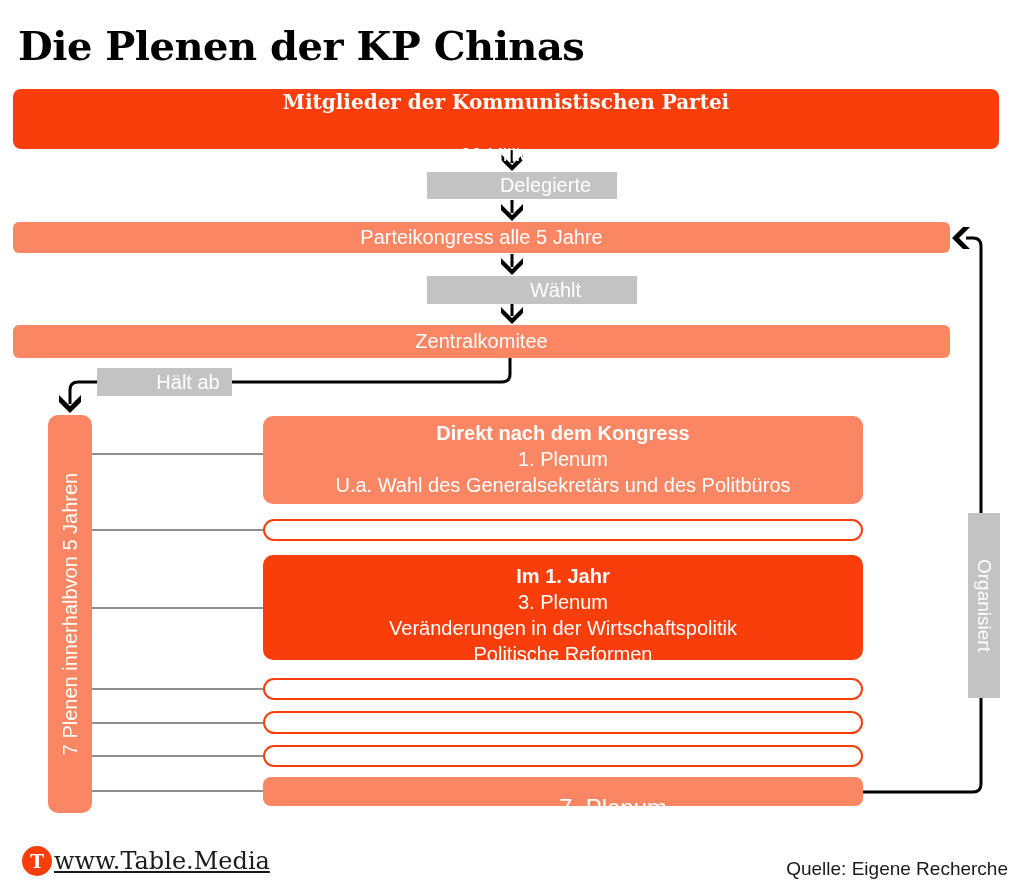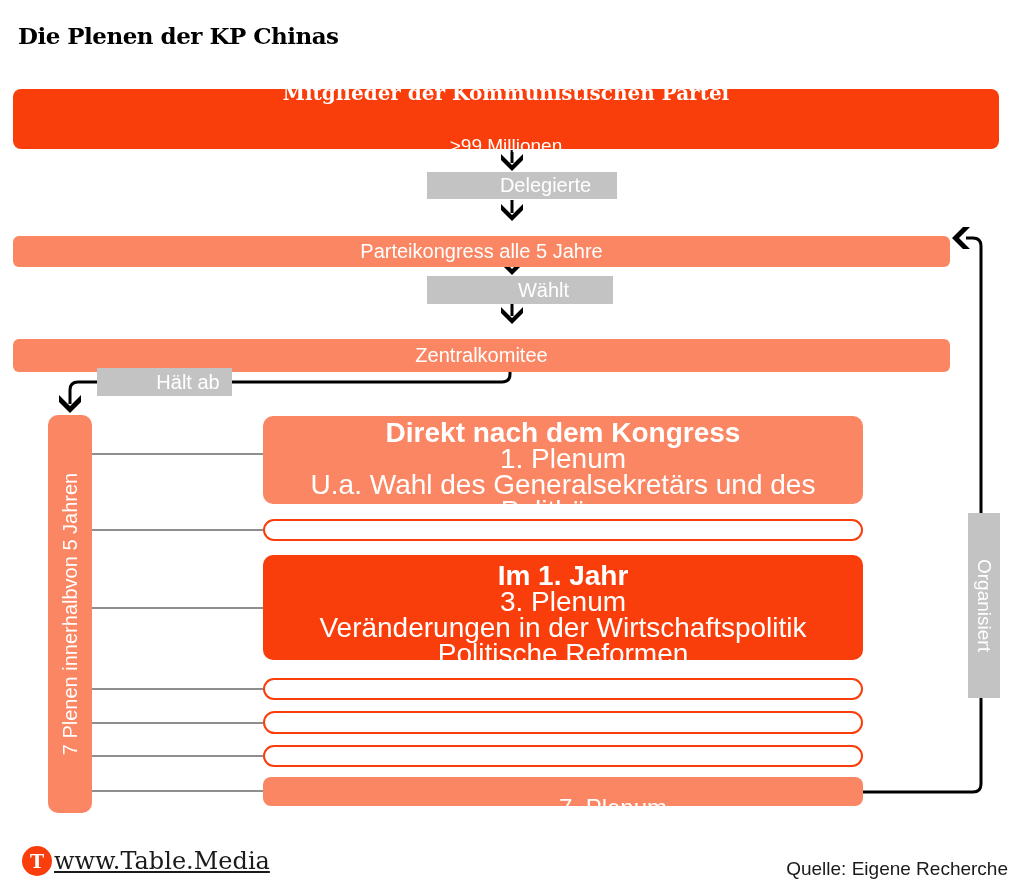--- a/index.html
+++ b/index.html
@@ -16,72 +16,72 @@
     width:1024px;height:884px;
     background:#ffffff;
     overflow:hidden;
     font-family:"Liberation Sans",sans-serif;
   }
   .abs{position:absolute;}
   #title{
     left:18px;top:22px;
     font-family:"DejaVu Serif",serif;
     font-weight:bold;
-    font-size:23px;
+    font-size:40px;
     color:#000;
     letter-spacing:-0.5px;
   }
   
   .members-box{
     left:13px;top:89px;width:986px;height:60px;
     background:var(--primary);
     border-radius:8px;
-    display:flex;flex-direction:column;align-items:center;justify-content:center;
+    display:flex;flex-direction:column;align-items:center;justify-content:space-between;
     color:#fff;z-index:2;gap:28px;
   }
   .members-box .l1{
     font-family:"DejaVu Serif",serif;
     font-weight:bold;font-size:20px;line-height:26px;
   }
   .members-box .l2{font-size:19px;line-height:24px;}
   .gray-label{
     background:var(--gray);
     color:#fff;
     display:flex;align-items:center;justify-content:center;
     font-size:20px;z-index:2;padding-left:47px;
   }
   #delegierte{left:427px;top:172px;width:190px;height:27px;}
-  #waehlt{left:427px;top:276px;width:186px;height:28px;}
+  #waehlt{left:427px;top:276px;width:210px;height:28px;}
   #haeltab{left:97px;top:368px;width:135px;height:28px;z-index:3;}
   .salmon-bar{
     background:var(--salmon);
     border-radius:6px;
     color:#fff;
     display:flex;align-items:center;justify-content:center;
-    font-size:20px;z-index:2;margin-top:14px;
+    font-size:20px;z-index:2;
   }
   #kongress{left:13px;top:222px;width:937px;height:31px;}
   #zentral{left:13px;top:325px;width:937px;height:33px;}
   
   #leftbar{
     left:48px;top:415px;width:44px;height:398px;
     background:var(--salmon);
     border-radius:10px;z-index:2;
   }
   #leftbar span{
     position:absolute;left:50%;top:50%;
     transform:translate(-50%,-50%) rotate(-90deg);
     white-space:nowrap;
     color:#fff;font-size:20px;
   }
   
   .row{
     left:263px;width:600px;z-index:2;
     color:#fff;text-align:center;
-    font-size:28px;line-height:26px;
+    font-size:20px;line-height:26px;
   }
   .row .b{font-weight:bold;}
   #row1{top:416px;height:88px;background:var(--salmon);border-radius:10px;padding-top:4px;}
   #row3{top:555px;height:105px;background:var(--primary);border-radius:10px;padding-top:8px;}
   .pill{
     left:263px;width:600px;height:22px;
     background:#fff;
     border:2px solid var(--primary);
     border-radius:12px;z-index:2;
   }

